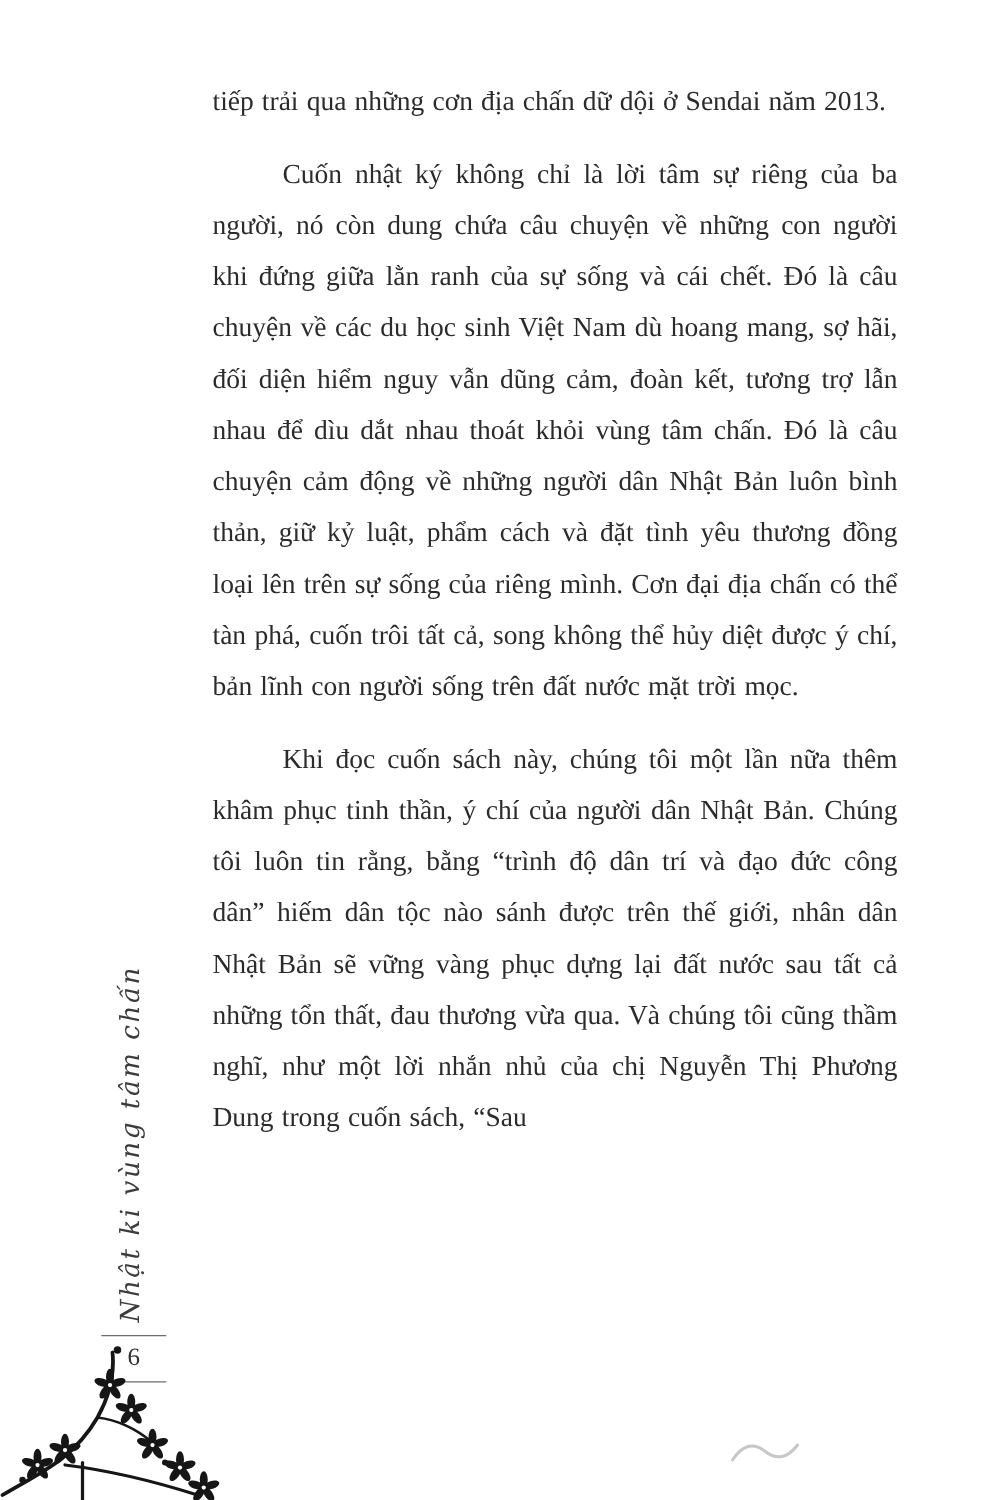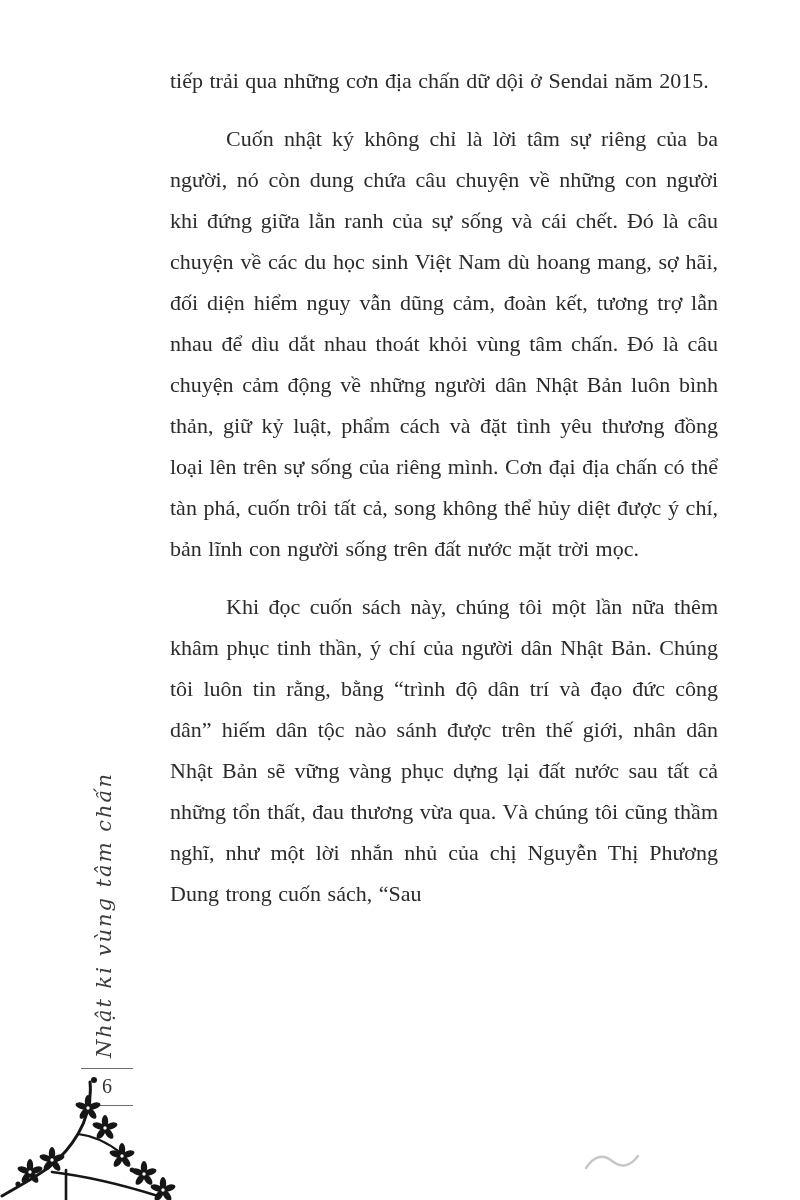--- a/index.html
+++ b/index.html
@@ -66,21 +66,21 @@
     position: absolute;
     left: 582px; top: 1146px;
   }
 </style>
 </head>
 <body>
 
 <div class="page">
 
   <main class="text-block">
-    <p class="para continuation">tiếp trải qua những cơn địa chấn dữ dội ở Sendai năm 2015.</p>
+    <p class="para continuation">tiếp trải qua những cơn địa chấn dữ dội ở Sendai năm 2013.</p>
     <p class="para">Cuốn nhật ký không chỉ là lời tâm sự riêng của ba người, nó còn dung chứa câu chuyện về những con người khi đứng giữa lằn ranh của sự sống và cái chết. Đó là câu chuyện về các du học sinh Việt Nam dù hoang mang, sợ hãi, đối diện hiểm nguy vẫn dũng cảm, đoàn kết, tương trợ lẫn nhau để dìu dắt nhau thoát khỏi vùng tâm chấn. Đó là câu chuyện cảm động về những người dân Nhật Bản luôn bình thản, giữ kỷ luật, phẩm cách và đặt tình yêu thương đồng loại lên trên sự sống của riêng mình. Cơn đại địa chấn có thể tàn phá, cuốn trôi tất cả, song không thể hủy diệt được ý chí, bản lĩnh con người sống trên đất nước mặt trời mọc.</p>
     <p class="para">Khi đọc cuốn sách này, chúng tôi một lần nữa thêm khâm phục tinh thần, ý chí của người dân Nhật Bản. Chúng tôi luôn tin rằng, bằng “trình độ dân trí và đạo đức công dân” hiếm dân tộc nào sánh được trên thế giới, nhân dân Nhật Bản sẽ vững vàng phục dựng lại đất nước sau tất cả những tổn thất, đau thương vừa qua. Và chúng tôi cũng thầm nghĩ, như một lời nhắn nhủ của chị Nguyễn Thị Phương Dung trong cuốn sách, “Sau</p>
   </main>
 
   <div class="side-title">Nhật ki vùng tâm chấn</div>
 
   <div class="page-number-block">
     <span class="rule"></span>
     <span class="num">6</span>
     <span class="rule"></span>

